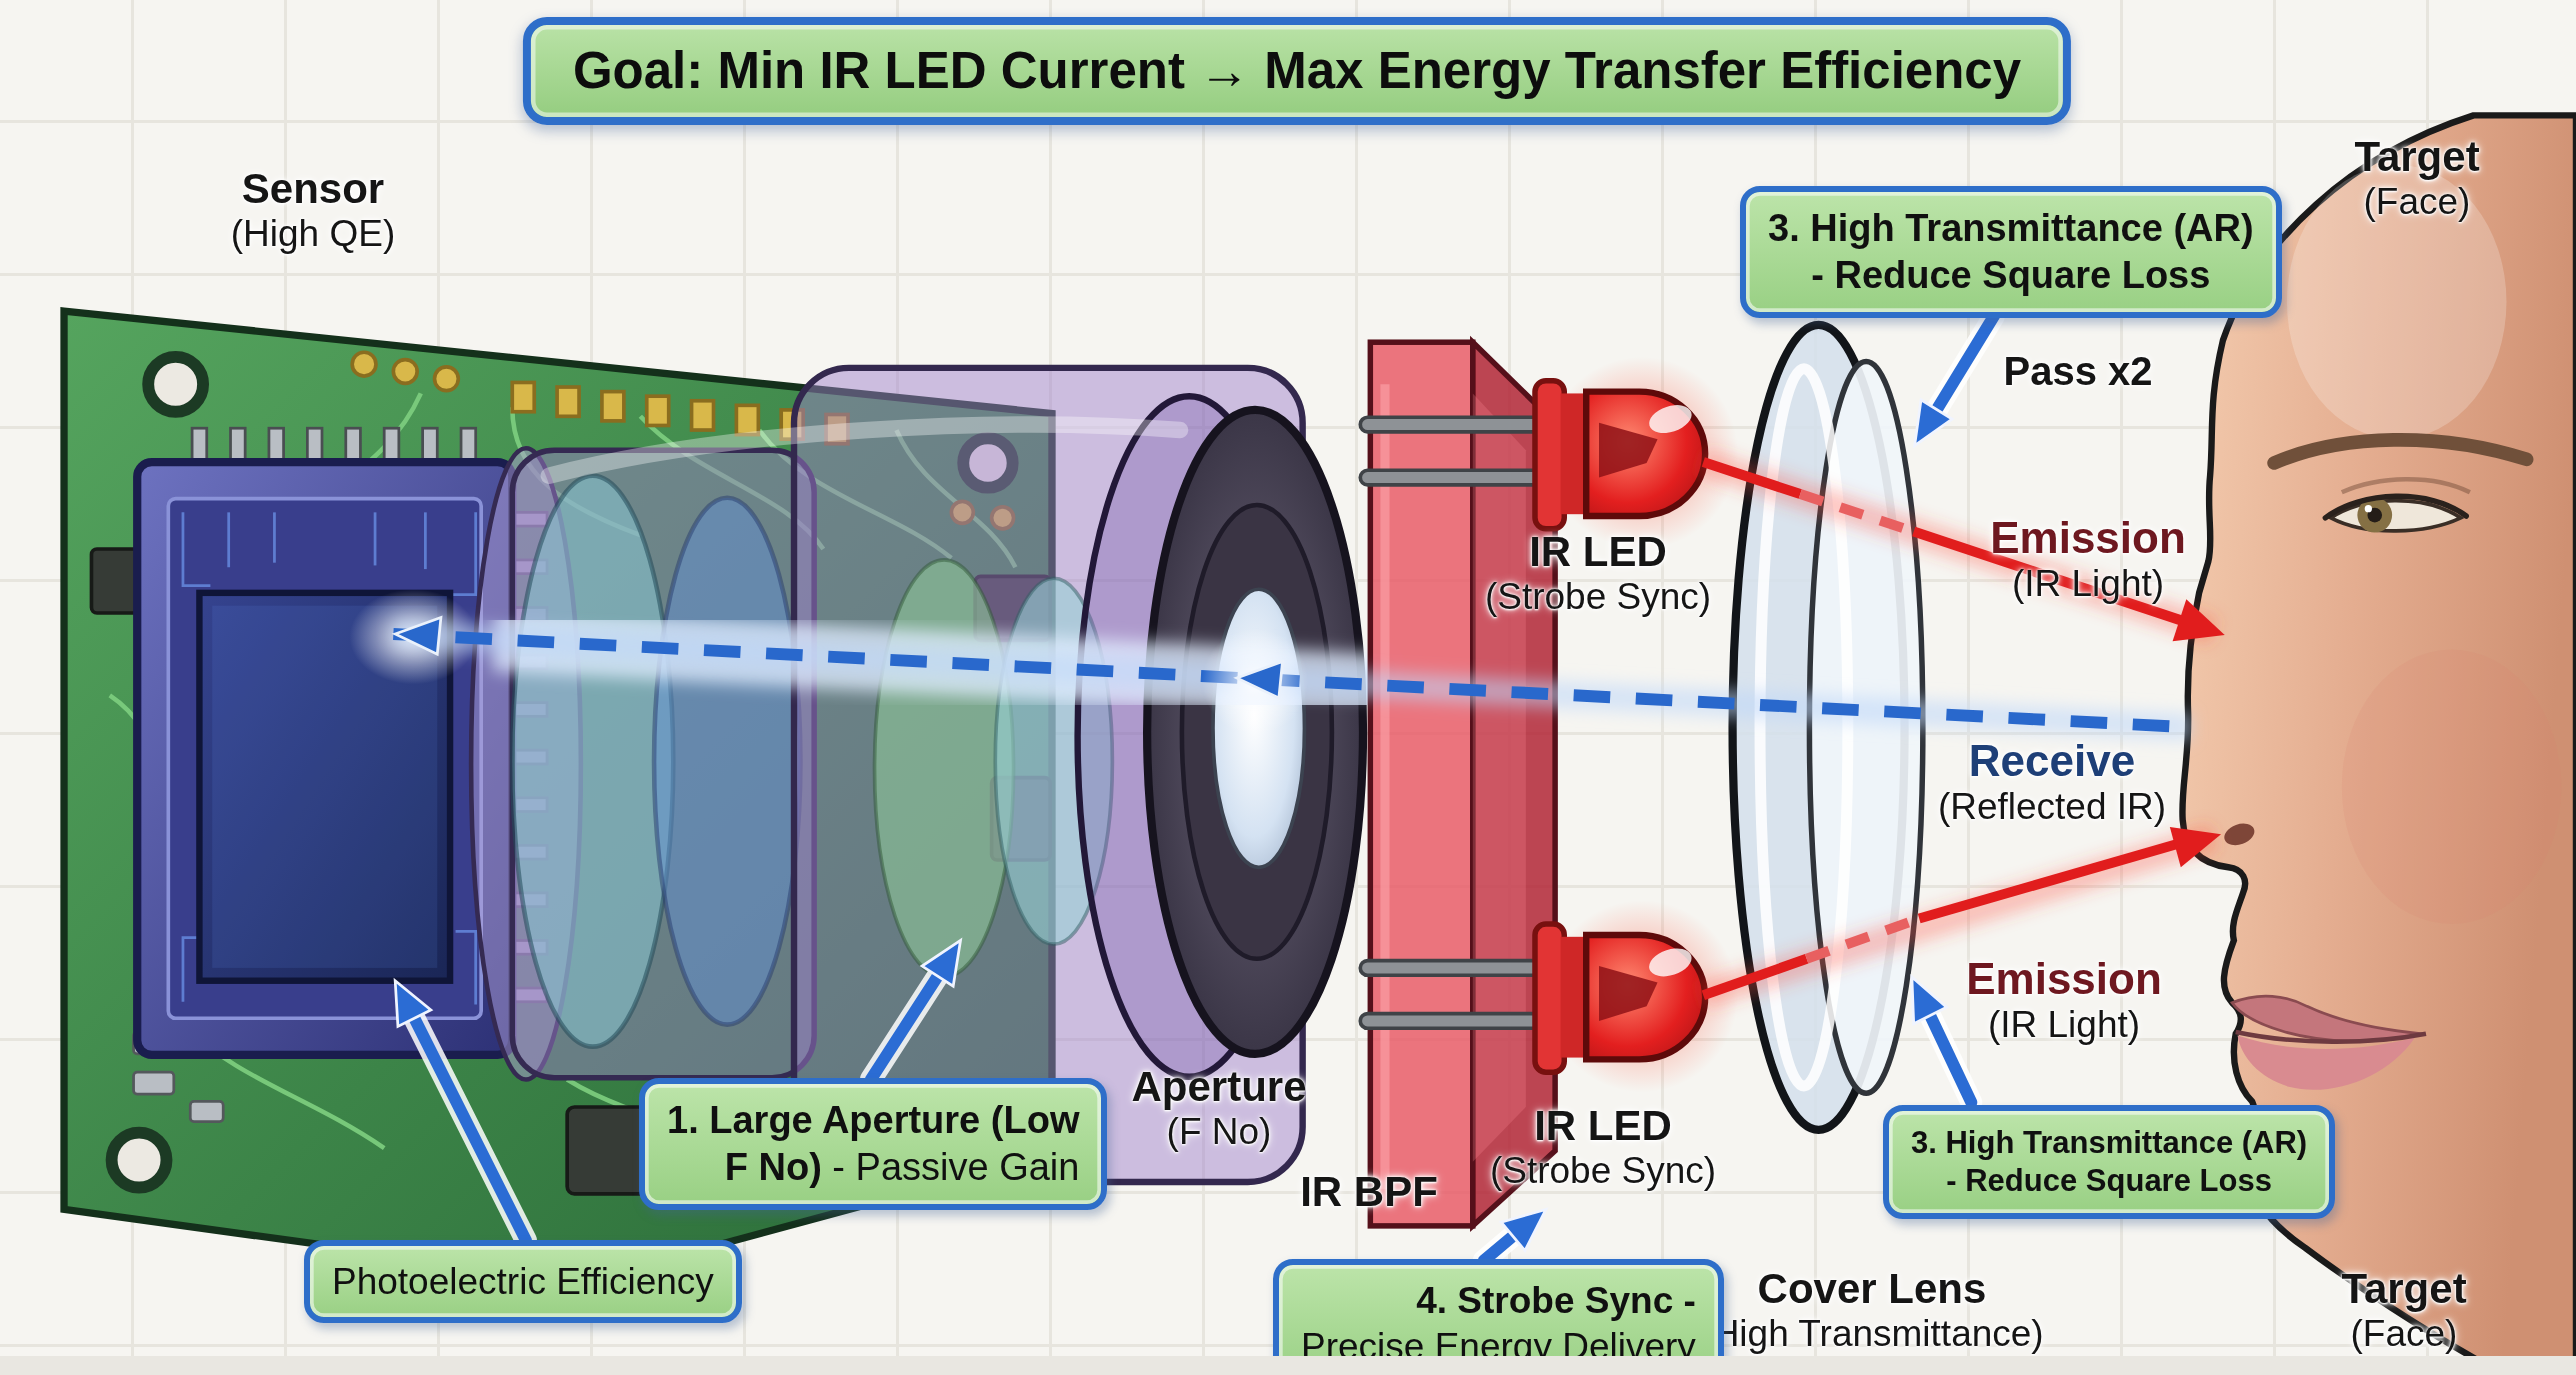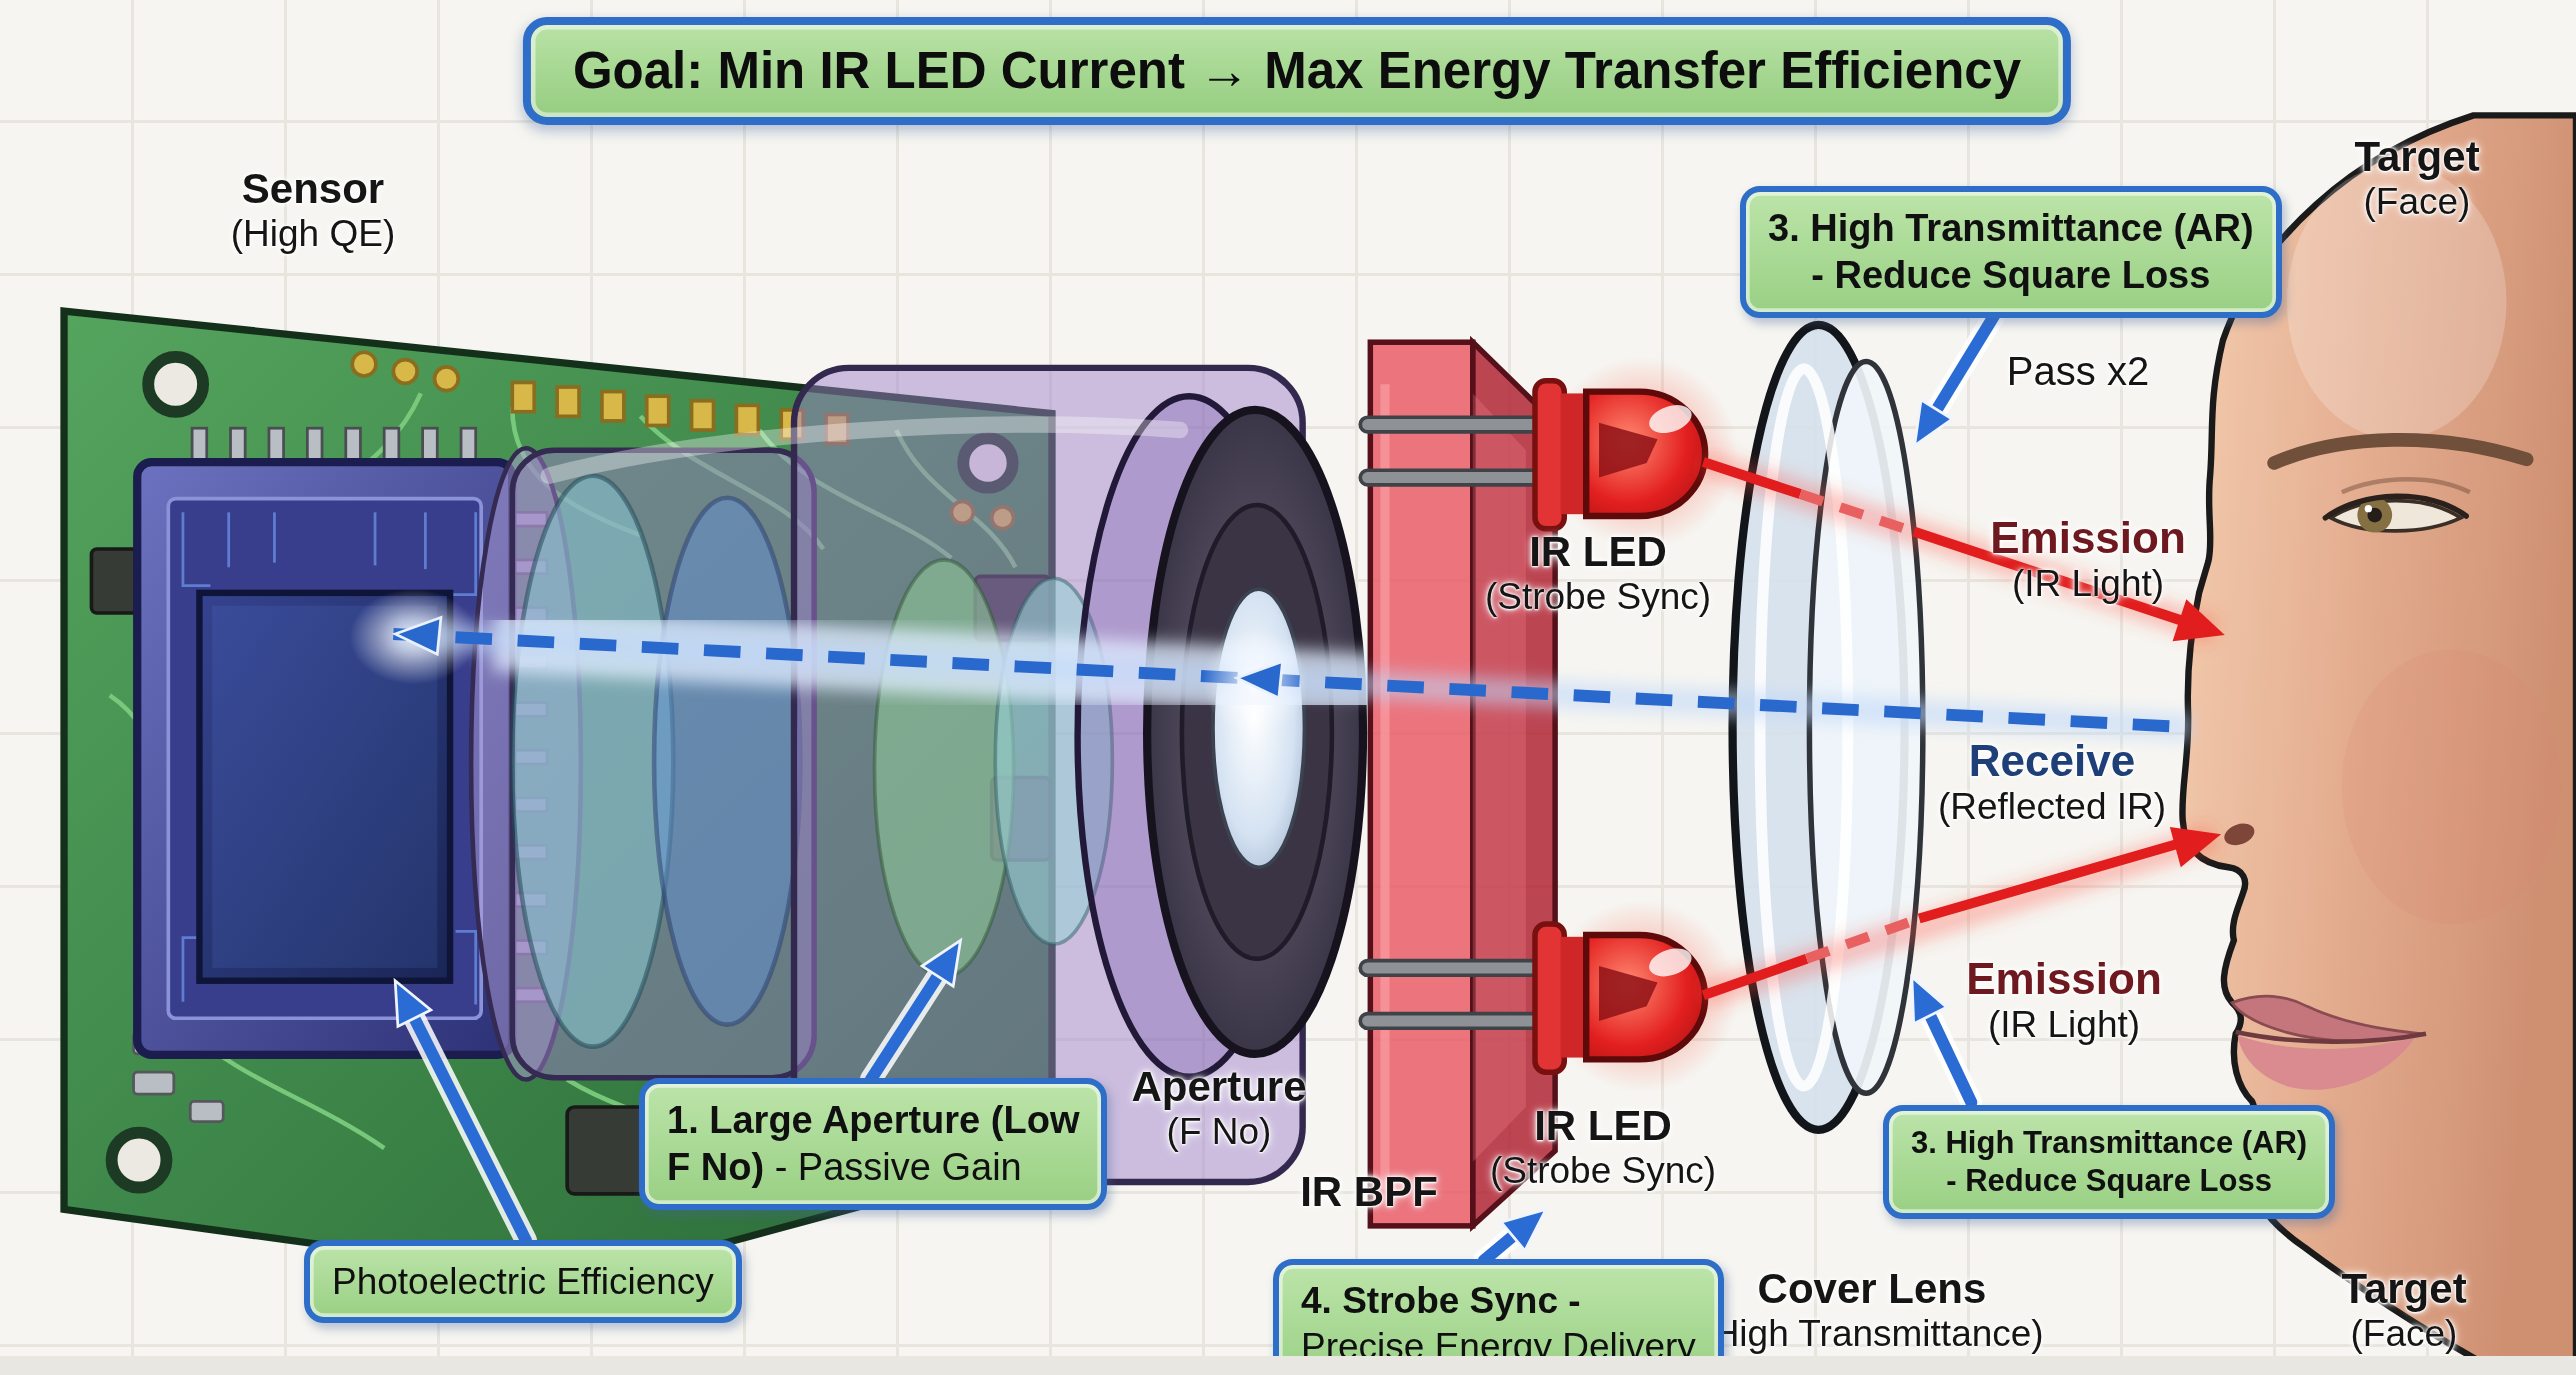--- a/index.html
+++ b/index.html
@@ -10,31 +10,31 @@
     background-image:
       linear-gradient(#e7e5de 2.7px,transparent 2.7px),
       linear-gradient(90deg,#e7e5de 2.7px,transparent 2.7px);
     background-size:153px 153px;background-position:-22px -33px;
   }
   svg.scene{position:absolute;left:0;top:0;}
   .lbl{position:absolute;transform:translateX(-50%);text-align:center;
        text-shadow:0 0 9.1px #fff,0 0 5.5px #fff,0 0 2.7px #fff,0 0.9px 1.8px #fff;}
   .lbl .big{font-weight:bold;font-size:42px;line-height:1.1;}
   .lbl .small{font-size:37px;line-height:1.2;}
-  .lbl.plain .big{font-weight:normal;font-size:40px;}
+  .lbl.plain .big{font-weight:bold;font-size:40px;}
   .lbl.maroon .big{color:#6e1820;font-size:44px;margin-top:46px;}
   .lbl.navy .big{color:#1e3f77;font-size:44px;text-align:center;}
   .callout{
     position:absolute;background:linear-gradient(180deg,#bce4a9,#99d084);
     border:6.4px solid #2e6ec9;border-radius:20px;
     box-shadow:inset 0 0 0 3.7px rgba(255,255,255,.55),3.7px 5.5px 9.1px rgba(70,100,150,.35);
     padding:12.8px 22px;font-size:38px;line-height:1.24;text-align:center;color:#101010;
   }
   .callout .line{white-space:nowrap;}
-  .callout.align-left{text-align:left;}
+  .callout.align-left{text-align:right;}
   .callout b{font-weight:bold;}
   .title-banner{
     position:absolute;left:1297px;top:16.5px;transform:translateX(-50%);
     background:linear-gradient(180deg,#b9e2a6,#95cd80);
     border:8.2px solid #2e6ec9;border-radius:24px;
     box-shadow:inset 0 0 0 4.6px rgba(255,255,255,.5),0 5.5px 12.8px rgba(80,110,160,.4);
     padding:16.5px 42px;font-size:51px;font-weight:bold;white-space:nowrap;color:#0d0d0d;
   }
 </style>
 </head>

